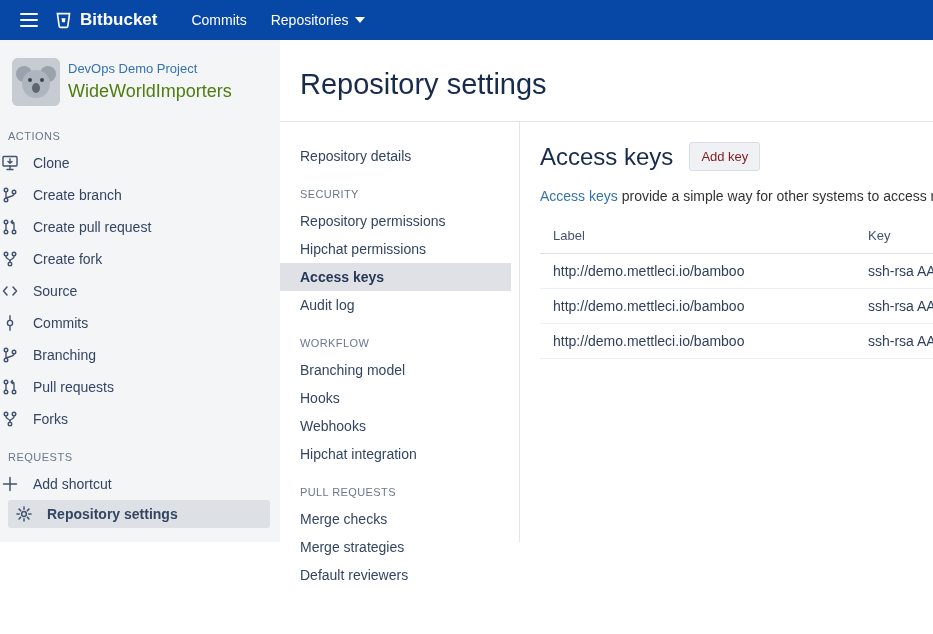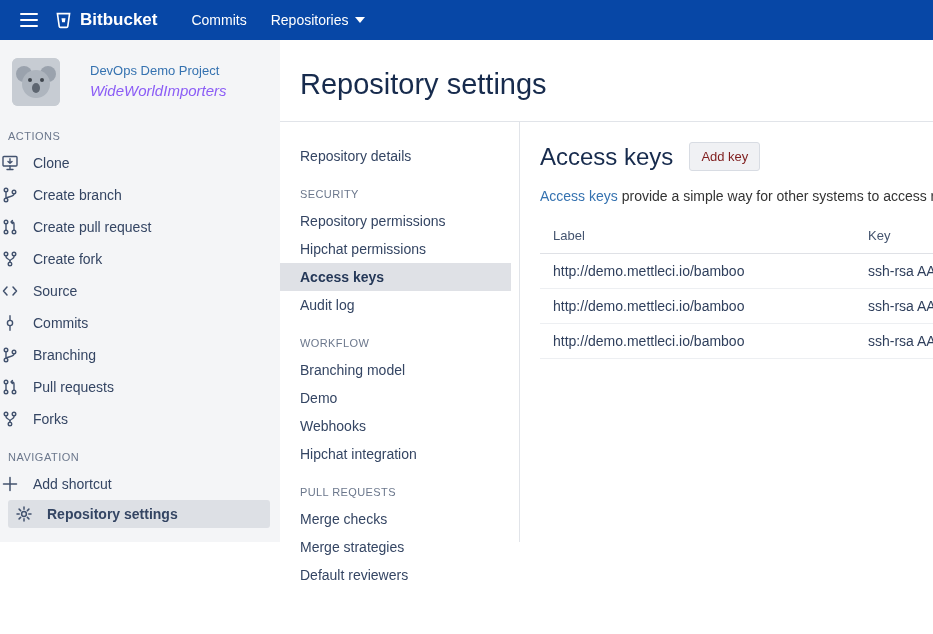--- a/index.html
+++ b/index.html
@@ -17,25 +17,25 @@
   .brand { display:flex; align-items:center; gap:7px; margin-left:10px; font-weight:bold; font-size:17px; cursor:pointer; }
   .topnav { display:flex; margin-left:22px; }
   .topnav .titem { padding:6px 12px; font-size:14px; display:flex; align-items:center; gap:6px; cursor:pointer; }
 
   
   .bodyrow { flex:1; display:flex; min-height:0; }
 
   
   .sidebar { width:280px; flex:none; background:#F4F5F7; display:flex; flex-direction:column;
              padding:14px 0 12px; }
-  .repo-head { display:flex; gap:30px; padding:4px 12px 8px; align-items:center; }
+  .repo-head { display:flex; gap:8px; padding:4px 12px 8px; align-items:center; }
   .avatar { width:48px; height:48px; border-radius:6px; background:#CBD0D6; overflow:hidden; flex:none; }
   .repo-names { line-height:1.4; min-width:0; }
   .project-link { color:#3572B0; font-size:13px; text-decoration:none; display:block; cursor:pointer; }
-  .repo-name { color:#8b5cf6; font-size:15px;font-style:italic; }
+  .repo-name { color:#4d7c0f; font-size:18px; }
   .side-title { font-size:11px; color:#6B778C; letter-spacing:.5px; padding:16px 8px 5px; }
   .side-item { display:flex; align-items:center; gap:13px; padding:0 0; height:34px;
                font-size:14px; color:#344563; cursor:pointer; }
   .side-item .icn { width:20px; display:flex; justify-content:center; color:#42526E; flex:none; }
   .side-settings { margin-top:auto; display:flex; align-items:center; gap:13px; height:30px;
                    margin:auto 10px 2px 8px; padding:0 6px; background:#DDE0E5; border-radius:3px;
                    font-size:14px; font-weight:bold; color:#344563; cursor:pointer; }
   .side-settings .icn { width:20px; display:flex; justify-content:center; color:#42526E; flex:none; }
 
   
@@ -211,21 +211,21 @@
           <svg width="18" height="18" viewBox="0 0 18 18" fill="none" stroke="currentColor" stroke-width="1.4" stroke-linecap="round">
             <circle cx="5" cy="4" r="1.8"></circle>
               <circle cx="13" cy="4" r="1.8"></circle>
               <circle cx="9" cy="14" r="1.8"></circle>
             <path d="M5 5.8v1c0 2.2 4 2.2 4 4.4v1M13 5.8v1c0 2.2-4 2.2-4 4.4"></path>
           </svg>
         </span>
         <span>Forks</span>
       </div>
 
-      <div class="side-title">NAVIGATION</div>
+      <div class="side-title">REQUESTS</div>
       <div class="side-item">
         <span class="icn">
           <svg width="18" height="18" viewBox="0 0 18 18" fill="none" stroke="currentColor" stroke-width="1.5" stroke-linecap="round">
             <path d="M9 2.5v13M2.5 9h13"></path>
           </svg>
         </span>
         <span>Add shortcut</span>
       </div>
 
       <div class="side-settings">
@@ -250,21 +250,21 @@
           <div class="snav-item">Repository details</div>
 
           <div class="snav-title">SECURITY</div>
           <div class="snav-item">Repository permissions</div>
           <div class="snav-item">Hipchat permissions</div>
           <div class="snav-item active">Access keys</div>
           <div class="snav-item">Audit log</div>
 
           <div class="snav-title">WORKFLOW</div>
           <div class="snav-item">Branching model</div>
-          <div class="snav-item">Demo</div>
+          <div class="snav-item">Hooks</div>
           <div class="snav-item">Webhooks</div>
           <div class="snav-item">Hipchat integration</div>
 
           <div class="snav-title">PULL REQUESTS</div>
           <div class="snav-item">Merge checks</div>
           <div class="snav-item">Merge strategies</div>
           <div class="snav-item">Default reviewers</div>
         </nav>
 
         <section class="content">

